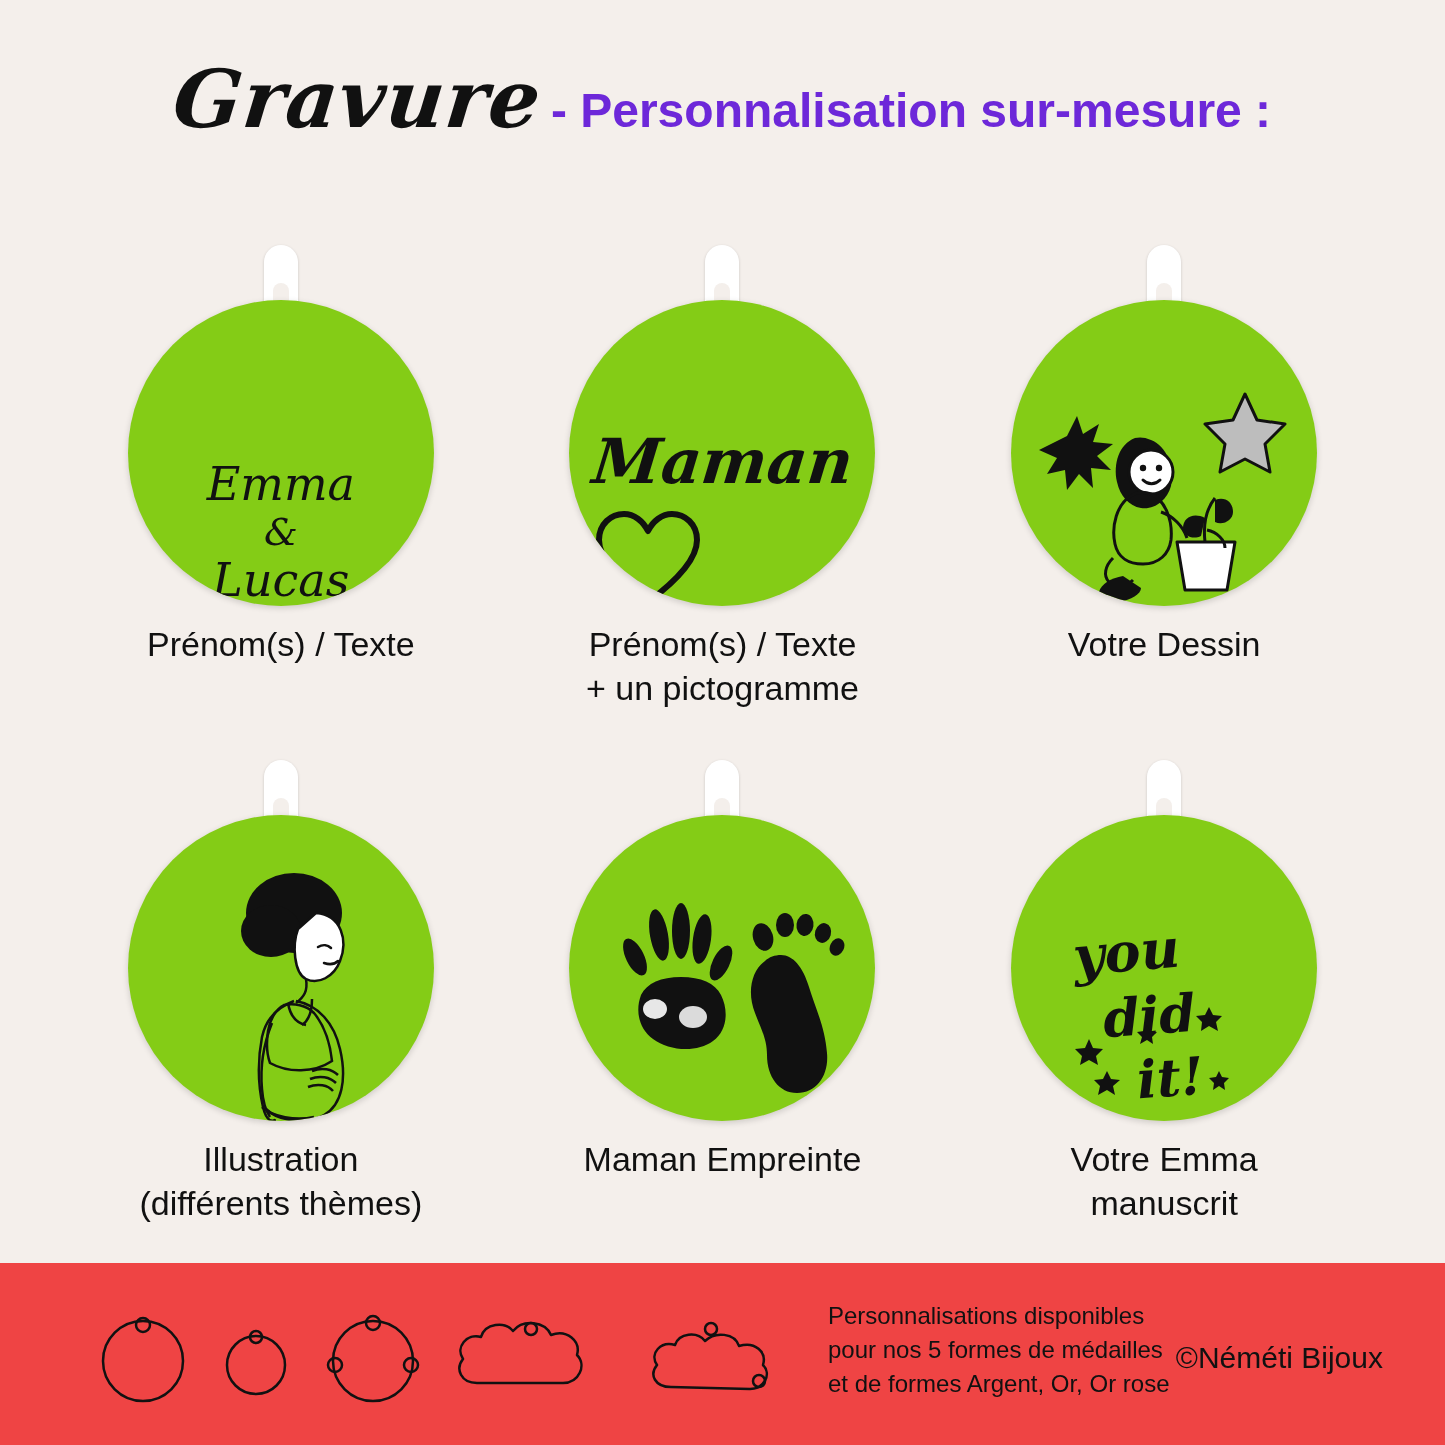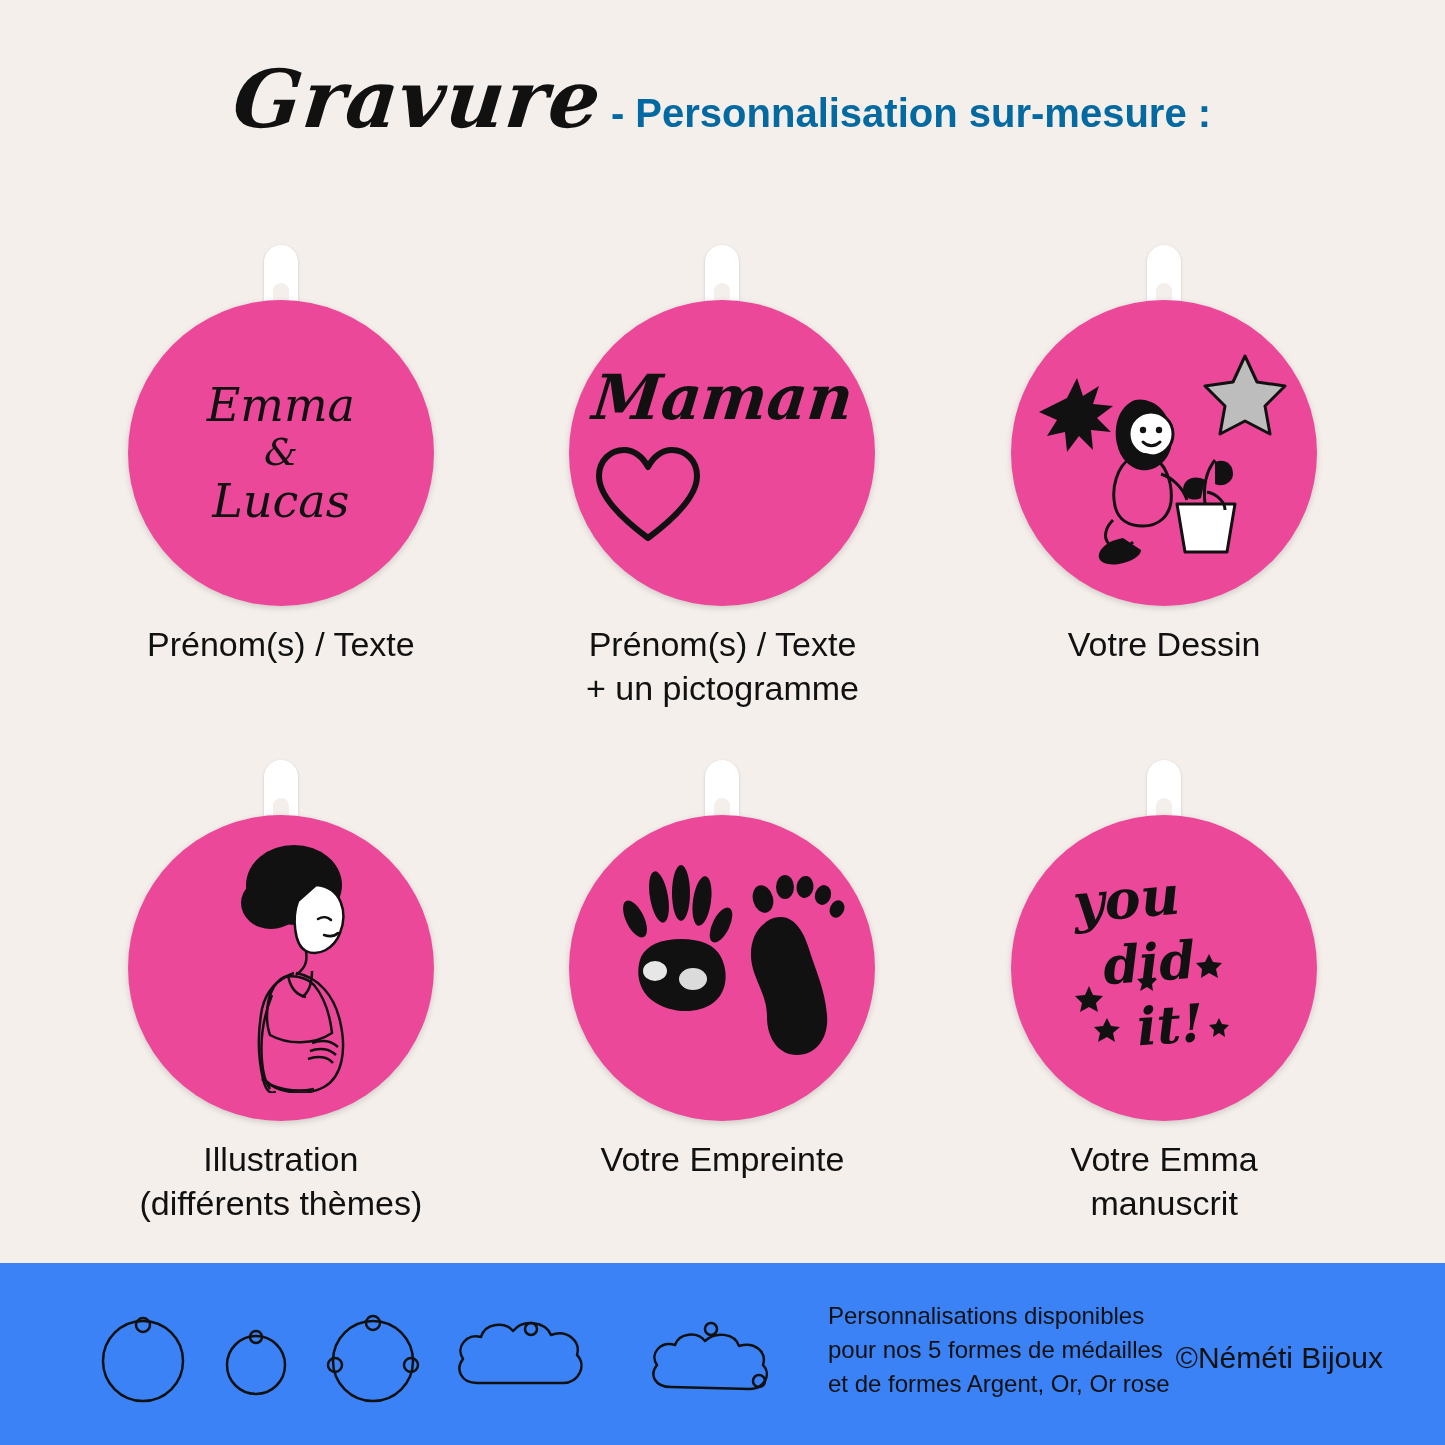--- a/index.html
+++ b/index.html
@@ -38,22 +38,22 @@
     font-style: italic;
     font-weight: bold;
     font-size: 80px;
     color: #111;
     letter-spacing: 1px;
     transform: skewX(-6deg);
   }
   .header .sub {
     font-family: "Liberation Sans", sans-serif;
     font-weight: bold;
-    font-size: 40px;
-    color: #0369a1;
+    font-size: 48px;
+    color: #6d28d9;
   }
 
   
   .grid {
     position: absolute;
     top: 245px;
     left: 60px;
     width: 1325px;
     display: grid;
     grid-template-columns: repeat(3, 1fr);
@@ -95,24 +95,24 @@
     background: #f4efeb;
   }
   .disc {
     position: absolute;
     top: 55px;
     left: 50%;
     transform: translateX(-50%);
     width: 306px;
     height: 306px;
     border-radius: 50%;
-    background: #ec4899;
+    background: #84cc16;
     box-shadow: 0 2px 6px rgba(0,0,0,0.16);
     display: flex;
-    align-items: center;
+    align-items: flex-end;
     justify-content: center;
     overflow: hidden;
   }
   .disc svg, .disc .txt {
     display: block;
   }
   .caption {
     margin-top: 8px;
     text-align: center;
     font-size: 34px;
@@ -143,21 +143,21 @@
     transform: skewX(-6deg);
   }
 
   
   .footer {
     position: absolute;
     left: 0;
     bottom: 0;
     width: 1445px;
     height: 182px;
-    background: #3b82f6;
+    background: #ef4444;
   }
   .shapes {
     position: absolute;
     left: 95px;
     top: 36px;
     display: flex;
     align-items: center;
     gap: 28px;
   }
   .footer-text {
@@ -313,21 +313,21 @@
               <ellipse cx="166" cy="46" rx="10" ry="14" transform="rotate(-16 166 46)"></ellipse>
               <ellipse cx="188" cy="34" rx="9" ry="12"></ellipse>
               <ellipse cx="208" cy="34" rx="8.5" ry="11" transform="rotate(8 208 34)"></ellipse>
               <ellipse cx="226" cy="42" rx="8" ry="10" transform="rotate(16 226 42)"></ellipse>
               <ellipse cx="240" cy="56" rx="7" ry="9" transform="rotate(26 240 56)"></ellipse>
               <path d="M168 70 c-14 10 -18 32 -10 52 c6 16 12 26 12 42 c0 22 12 38 30 38 c20 0 32 -18 30 -40 c-2 -26 -12 -46 -18 -66 c-6 -20 -16 -32 -28 -32 c-6 0 -12 2 -16 6 Z"></path>
             </g>
           </svg>
         </div>
       </div>
-      <div class="caption">Votre Empreinte</div>
+      <div class="caption">Maman Empreinte</div>
     </div>
 
     <div class="cell">
       <div class="medal-wrap">
         <div class="bail"></div>
         <div class="disc">
           <div style="position:relative;width:210px;height:200px;">
             <div class="eng-script" style="position:absolute;left:14px;top:2px;font-size:54px;font-weight:bold;transform:rotate(-5deg);">you</div>
             <div class="eng-script" style="position:absolute;left:44px;top:66px;font-size:52px;font-weight:bold;transform:rotate(-4deg);">did</div>
             <div class="eng-script" style="position:absolute;left:78px;top:128px;font-size:52px;font-weight:bold;transform:rotate(-4deg);">it!</div>

